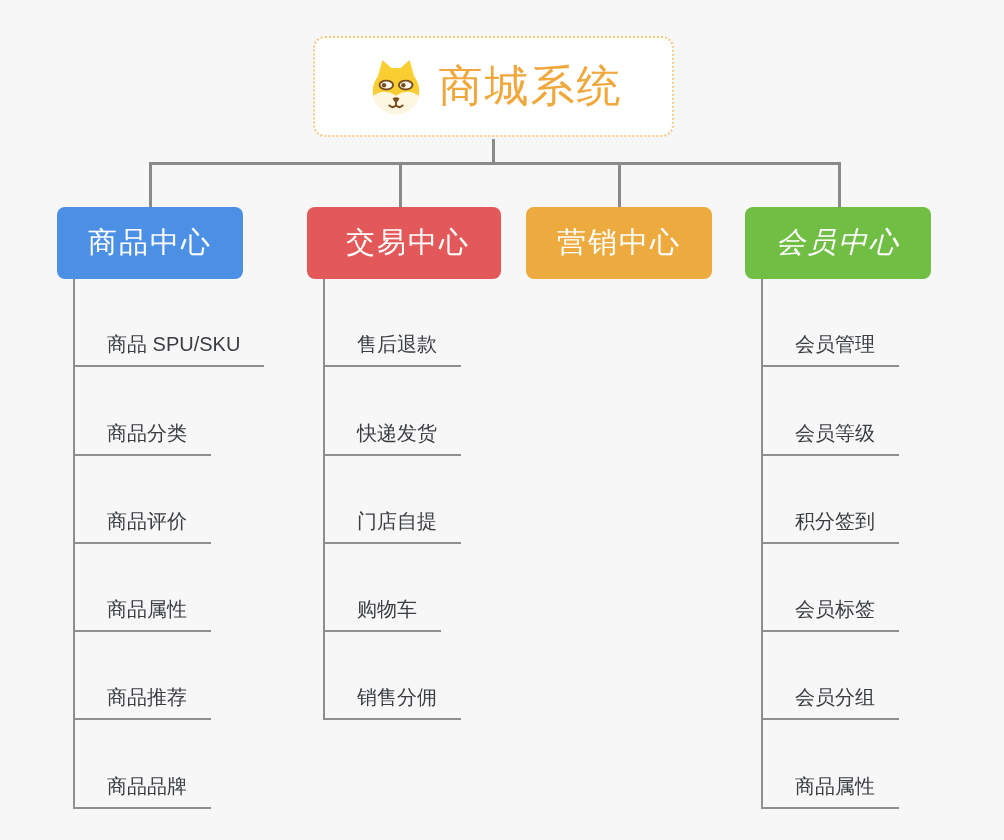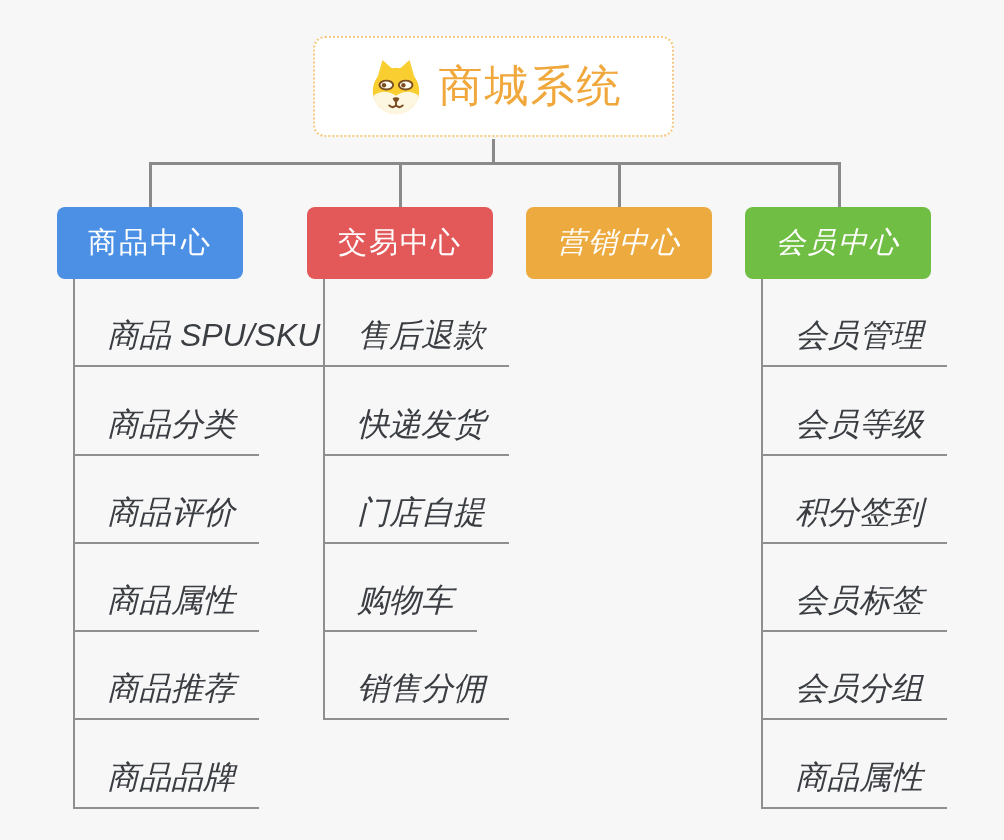--- a/index.html
+++ b/index.html
@@ -59,24 +59,23 @@
   }
   .child{
     height:88.3px;
     display:flex;
     align-items:flex-end;
   }
   .child-label{
     display:inline-block;
     padding:0 24px 7px 32px;
     border-bottom:2px solid #8f8f8f;
-    font-size:32px;
+    font-size:20px;
     color:#3a3d42;
     white-space:nowrap;
-    font-style:italic;
   }
 </style>
 </head>
 <body>
 
 <div class="canvas">
 
   <div class="root-node" style="border-color: rgb(246, 200, 130);">
     <svg class="root-icon" width="62" height="62" viewBox="0 0 64 64" aria-hidden="true">
       <path d="M13 22 L18 4 L29 14 Z" fill="#f9ce30"></path>
@@ -121,21 +120,21 @@
       <li class="child">
           <span class="child-label">商品推荐</span>
         </li>
       <li class="child">
           <span class="child-label">商品品牌</span>
         </li>
     </ul>
   </div>
 
   <div class="column" style="left:307px;">
-    <div class="branch-box" style="background-color: rgb(227, 89, 89);">
+    <div class="branch-box" style="background-color: rgb(227, 89, 89); padding-left: 8px;">
       <span>交易中心</span>
     </div>
     <ul class="children">
       <li class="child">
           <span class="child-label">售后退款</span>
         </li>
       <li class="child">
           <span class="child-label">快递发货</span>
         </li>
       <li class="child">
@@ -144,21 +143,21 @@
       <li class="child">
           <span class="child-label">购物车</span>
         </li>
       <li class="child">
           <span class="child-label">销售分佣</span>
         </li>
     </ul>
   </div>
 
   <div class="column" style="left:526px;">
-    <div class="branch-box" style="background-color: rgb(236, 170, 63); font-style: italic;">
+    <div class="branch-box" style="background-color: rgb(236, 170, 63);">
       <span>营销中心</span>
     </div>
   </div>
 
   <div class="column" style="left:745px;">
     <div class="branch-box" style="background-color: rgb(112, 190, 68); font-style: italic;">
       <span>会员中心</span>
     </div>
     <ul class="children">
       <li class="child">

